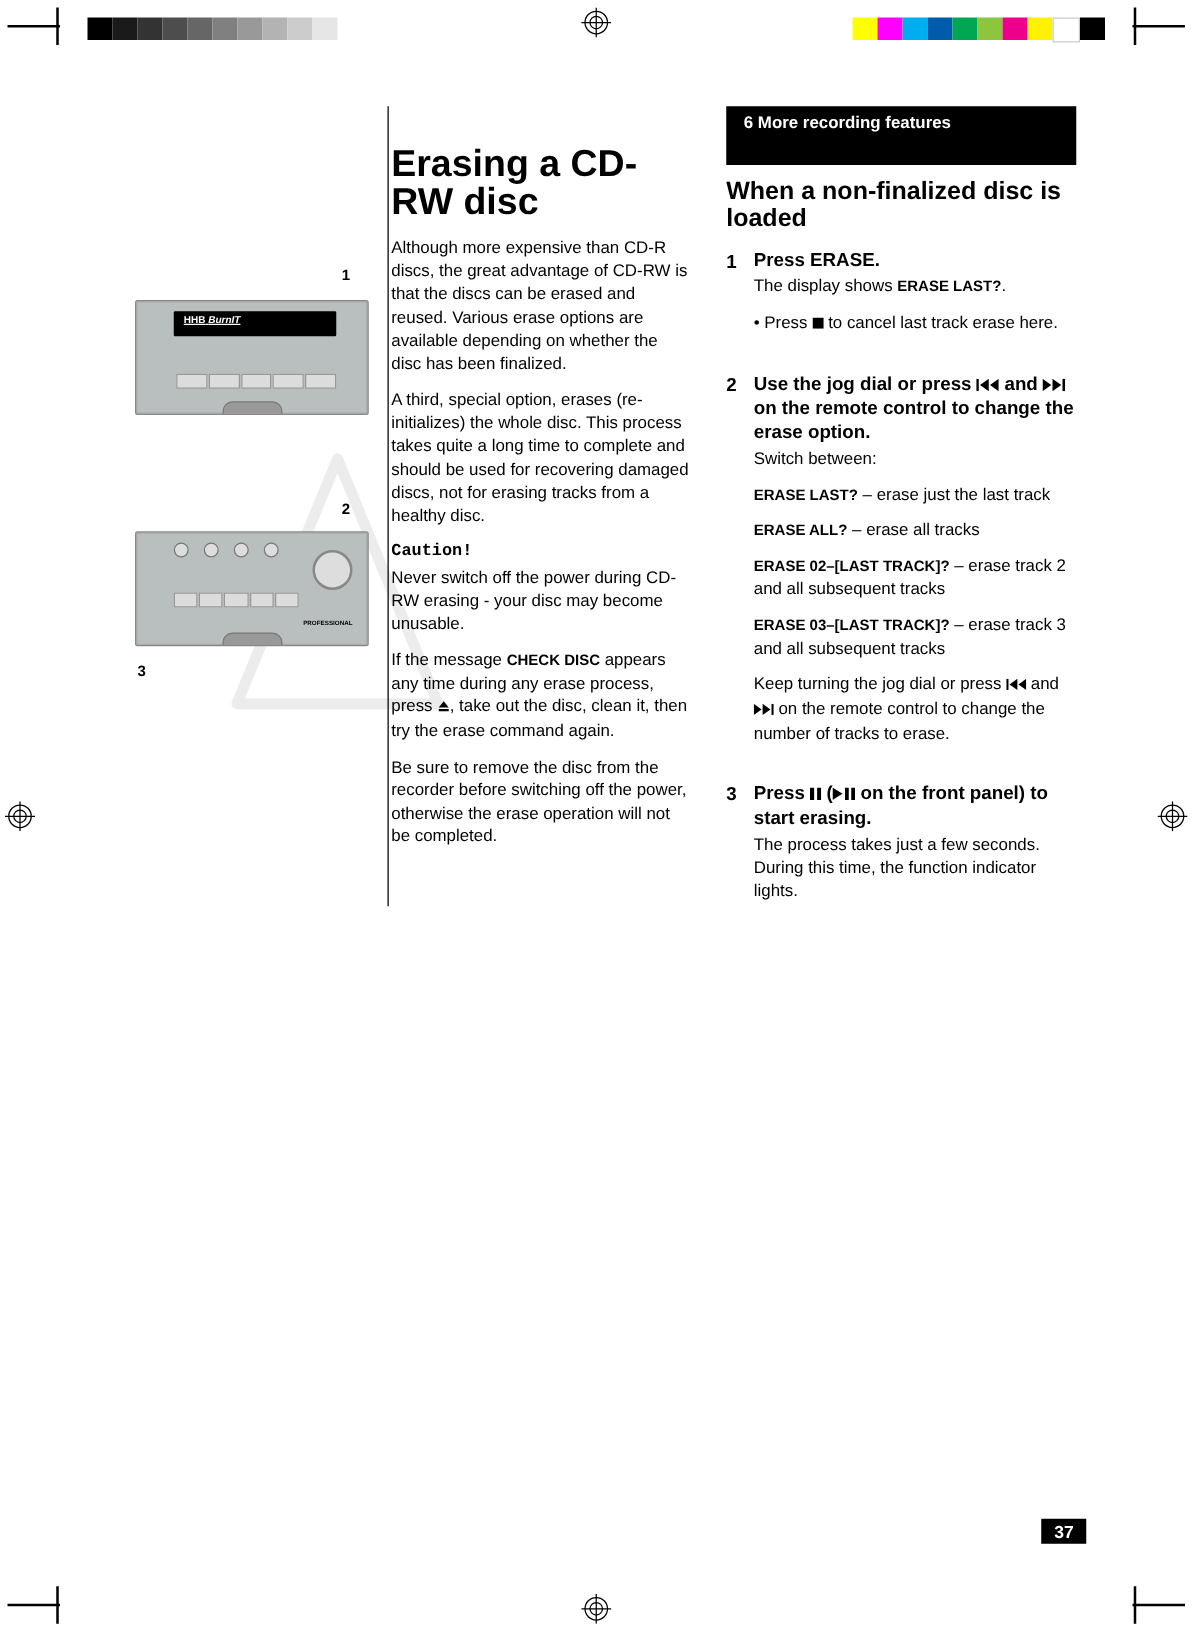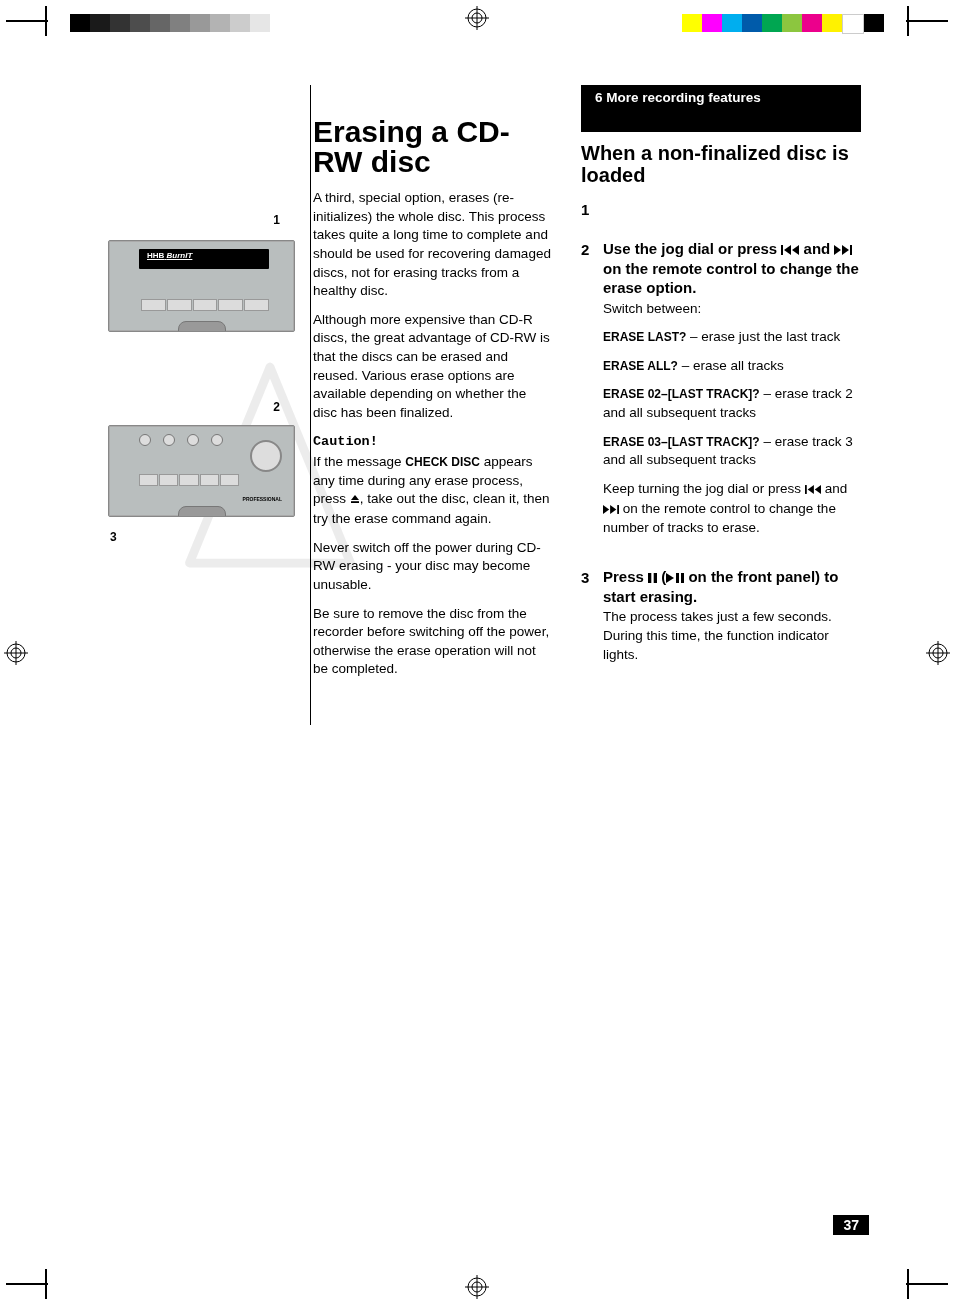--- a/index.html
+++ b/index.html
@@ -263,39 +263,48 @@
           <span></span>
         </div>
       <div class="prolabel">PROFESSIONAL</div>
       <div class="tray"></div>
     </div>
     <div class="callout" style="top:445px; left:0;">3</div>
   </div>
 
   <div class="col" style="padding-top:32px;">
     <h1>Erasing a CD-RW disc</h1>
+    <p>Although more expensive than CD-R discs, the great advantage of CD-RW is that the discs can be erased and reused. Various erase options are available depending on whether the disc has been finalized.</p>
     <p>A third, special option, erases (re-initializes) the whole disc. This process takes quite a long time to complete and should be used for recovering damaged discs, not for erasing tracks from a healthy disc.</p>
-    <p>Although more expensive than CD-R discs, the great advantage of CD-RW is that the discs can be erased and reused. Various erase options are available depending on whether the disc has been finalized.</p>
     <div class="caution-head">Caution!</div>
+    <p>Never switch off the power during CD-RW erasing - your disc may become unusable.</p>
     <p>
       <span>If the message </span><span class="smallcaps">CHECK DISC</span><span> appears any time during any erase process, press </span><span class="icon"><svg width="10" height="10" viewBox="0 0 10 10">
             <polygon points="5,1 9,6 1,6"></polygon>
             <rect x="1" y="7.2" width="8" height="1.8"></rect>
           </svg></span><span>, take out the disc, clean it, then try the erase command again.</span>
     </p>
-    <p>Never switch off the power during CD-RW erasing - your disc may become unusable.</p>
     <p>Be sure to remove the disc from the recorder before switching off the power, otherwise the erase operation will not be completed.</p>
   </div>
 
   <div class="col">
     <div class="section-bar">6 More recording features</div>
     <h2>When a non-finalized disc is loaded</h2>
 
     <div class="step">
       <div class="num">1</div>
+      <div class="body">
+        <div class="title">Press ERASE.</div>
+        <div class="sub"><span>The display shows </span><span class="smallcaps">ERASE LAST?</span><span>.</span></div>
+        <ul class="bul">
+          <li><span>Press </span><span class="icon"><svg width="9" height="9" viewBox="0 0 9 9">
+                  <rect x="0" y="0" width="9" height="9"></rect>
+                </svg></span><span> to cancel last track erase here.</span></li>
+        </ul>
+      </div>
     </div>
 
     <div class="step">
       <div class="num">2</div>
       <div class="body">
         <div class="title">
           <span>Use the jog dial or press </span><span class="icon"><svg width="18" height="10" viewBox="0 0 18 10">
                 <rect x="0" y="0" width="2" height="10"></rect>
                 <polygon points="10,0 10,10 3,5"></polygon>
                 <polygon points="18,0 18,10 11,5"></polygon>

